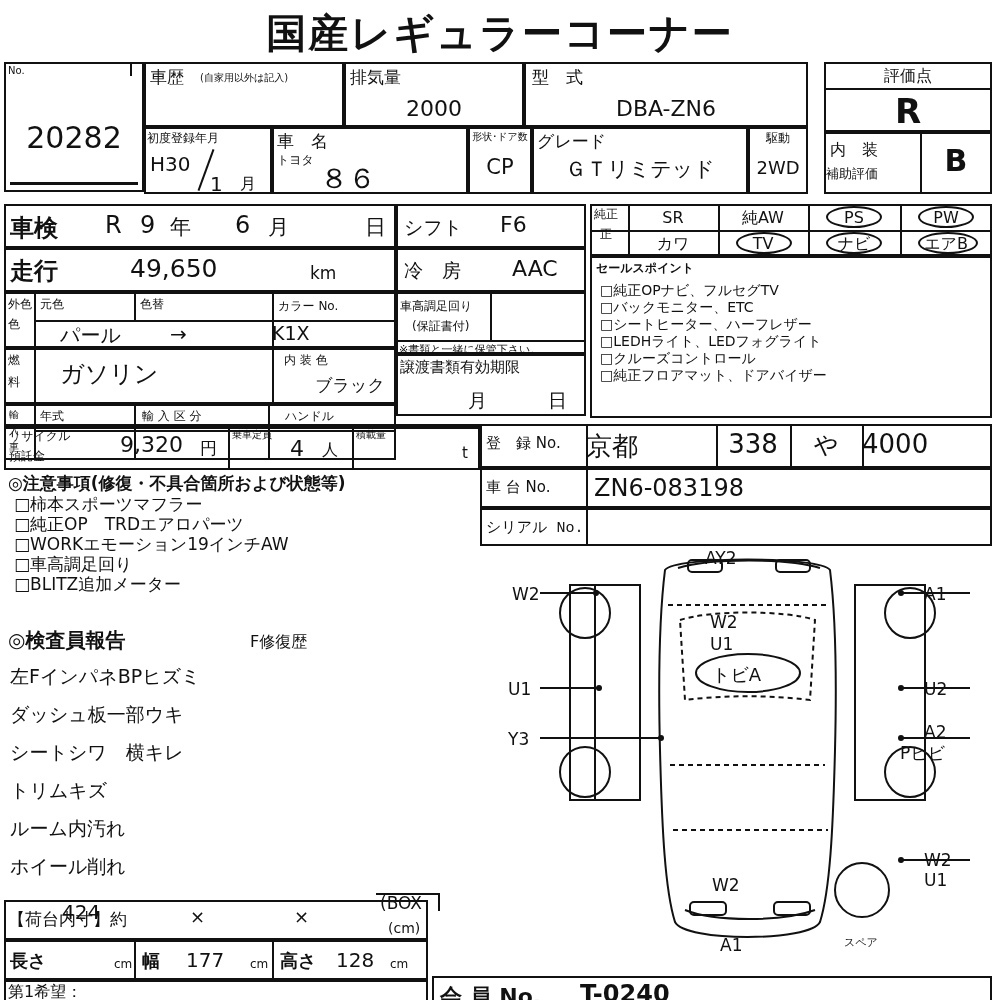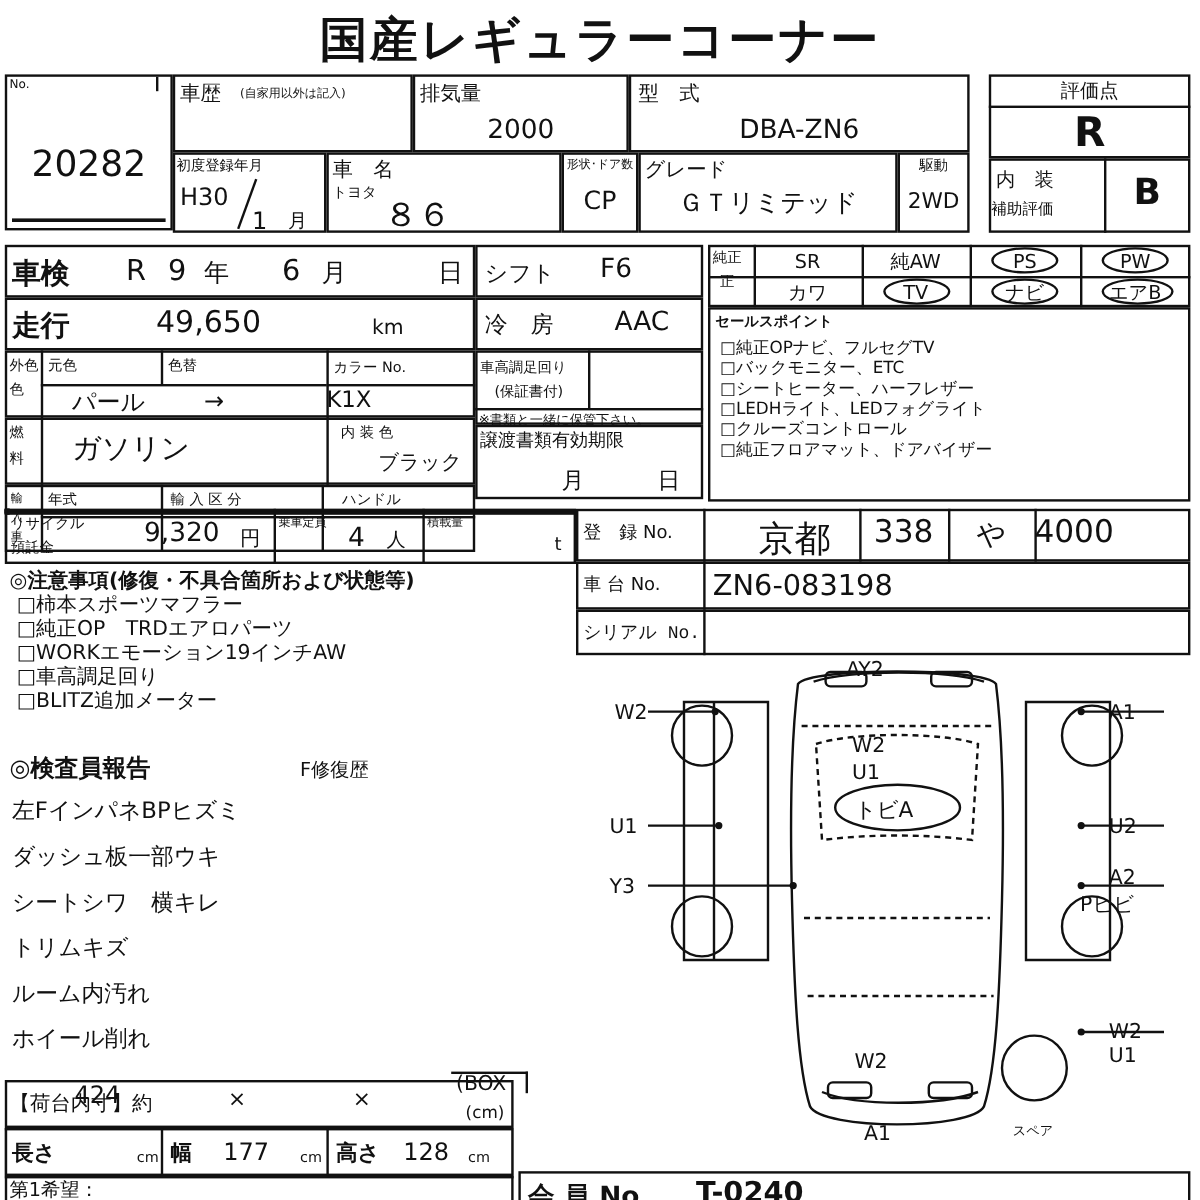--- a/index.html
+++ b/index.html
@@ -262,21 +262,21 @@
     <div class="chk">□<span>クルーズコントロール</span></div>
     <div class="chk">□<span>純正フロアマット、ドアバイザー</span></div>
   </div>
 
   <div class="bx" style="left:480px; top:424px; width:512px; height:44px;"></div>
   <div class="line" style="left:586px; top:424px; width:2px; height:44px;"></div>
   <div class="line" style="left:716px; top:424px; width:2px; height:44px;"></div>
   <div class="line" style="left:790px; top:424px; width:2px; height:44px;"></div>
   <div class="line" style="left:862px; top:424px; width:2px; height:44px;"></div>
   <div class="lbl" style="left:486px; top:434px; font-size:15px;">登　録 No.</div>
-  <div class="val" style="left:586px; top:429px; width:106px; text-align:right; font-size:30px;">京都</div>
+  <div class="val" style="left:586px; top:429px; width:106px; text-align:left; font-size:26px;">京都</div>
   <div class="val" style="left:716px; top:429px; width:74px; text-align:center; font-size:26px;">338</div>
   <div class="val" style="left:790px; top:429px; width:72px; text-align:center; font-size:24px;">や</div>
   <div class="val" style="left:862px; top:429px; width:130px; font-size:26px;">4000</div>
 
   <div class="bx" style="left:480px; top:468px; width:512px; height:40px;"></div>
   <div class="line" style="left:586px; top:468px; width:2px; height:40px;"></div>
   <div class="lbl" style="left:486px; top:478px; font-size:15px;">車 台 No.</div>
   <div class="val" style="left:594px; top:474px; font-size:24px;">ZN6-083198</div>
 
   <div class="bx" style="left:480px; top:508px; width:512px; height:38px;"></div>

